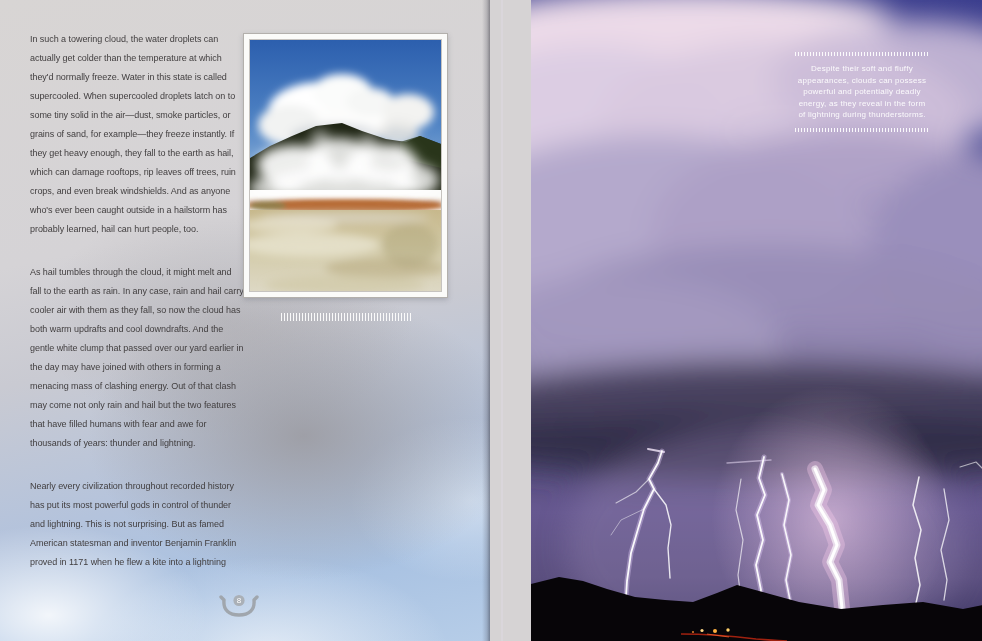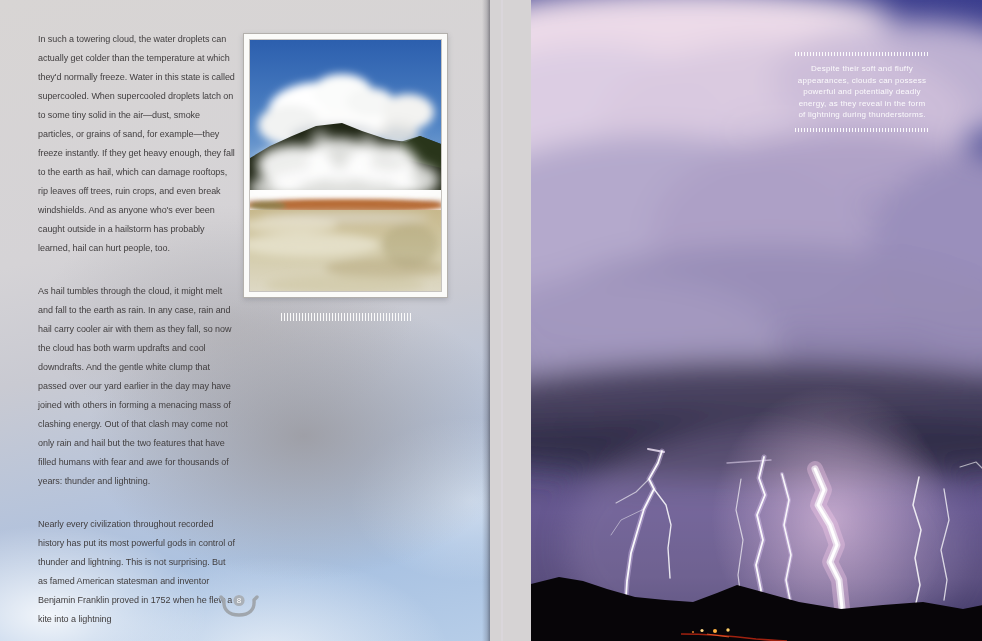--- a/index.html
+++ b/index.html
@@ -15,21 +15,21 @@
       radial-gradient(260px 160px at 46% 50%, rgba(165,163,166,.45), rgba(165,163,166,0) 72%),
       radial-gradient(210px 120px at 10% 96%, rgba(255,255,255,.85), rgba(255,255,255,0) 75%),
       radial-gradient(240px 130px at 55% 102%, rgba(246,249,252,.7), rgba(246,249,252,0) 75%),
       radial-gradient(160px 110px at 96% 78%, rgba(235,242,250,.55), rgba(235,242,250,0) 75%),
       linear-gradient(168deg,#d8d5d4 0%,#d5d3d6 36%,#c9cad2 52%,#b4c3dc 72%,#a9c2e2 86%,#b6cde8 100%);
   }
   .body-text{
     position:absolute;left:30px;top:30px;width:214px;
     font-size:9px;line-height:19px;letter-spacing:-0.05px;color:#413e3f;
   }
-  .body-text p{margin:0 8px 24px;}
+  .body-text p{margin:0 0 24px;}
   .inset-photo{
     position:absolute;left:243px;top:33px;margin:0;
     background:#fbfbf9;padding:5px;border:1px solid #b3b0ac;
     box-shadow:0 2px 5px rgba(90,95,105,.28);
   }
   .inset-photo .keyline{border:1px solid #c6c3bf;font-size:0;line-height:0;}
   .inset-photo svg{display:block;}
   
   .photo-caption{
     position:absolute;z-index:6;text-align:center;color:rgba(255,255,255,.93);
@@ -65,21 +65,21 @@
 </head>
 <body>
 
 <div class="spread">
 
   <section class="page-left">
 
     <div class="body-text">
       <p>In such a towering cloud, the water droplets can actually get colder than the temperature at which they'd normally freeze. Water in this state is called supercooled. When supercooled droplets latch on to some tiny solid in the air—dust, smoke particles, or grains of sand, for example—they freeze instantly. If they get heavy enough, they fall to the earth as hail, which can damage rooftops, rip leaves off trees, ruin crops, and even break windshields. And as anyone who's ever been caught outside in a hailstorm has probably learned, hail can hurt people, too.</p>
       <p>As hail tumbles through the cloud, it might melt and fall to the earth as rain. In any case, rain and hail carry cooler air with them as they fall, so now the cloud has both warm updrafts and cool downdrafts. And the gentle white clump that passed over our yard earlier in the day may have joined with others in forming a menacing mass of clashing energy. Out of that clash may come not only rain and hail but the two features that have filled humans with fear and awe for thousands of years: thunder and lightning.</p>
-      <p>Nearly every civilization throughout recorded history has put its most powerful gods in control of thunder and lightning. This is not surprising. But as famed American statesman and inventor Benjamin Franklin proved in 1752 when he flew a kite into a lightning</p>
+      <p>Nearly every civilization throughout recorded history has put its most powerful gods in control of thunder and lightning. This is not surprising. But as famed American statesman and inventor Benjamin Franklin proved in 1171 when he flew a kite into a lightning</p>
     </div>
 
     <figure class="inset-photo">
       <div class="keyline">
         <svg width="191" height="251" viewBox="0 0 191 251" aria-hidden="true">
           <defs>
             <linearGradient id="lgSky" x1="0" y1="0" x2="0" y2="1">
               <stop offset="0" stop-color="#2c5fae"></stop>
                 <stop offset=".6" stop-color="#4f83c4"></stop>
                 <stop offset="1" stop-color="#8fb3da"></stop>

